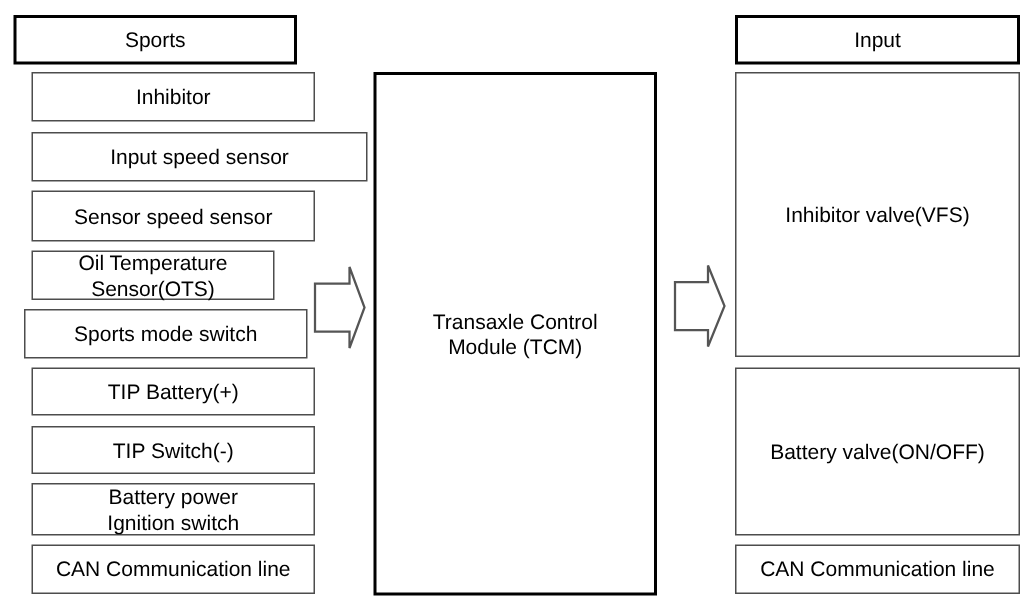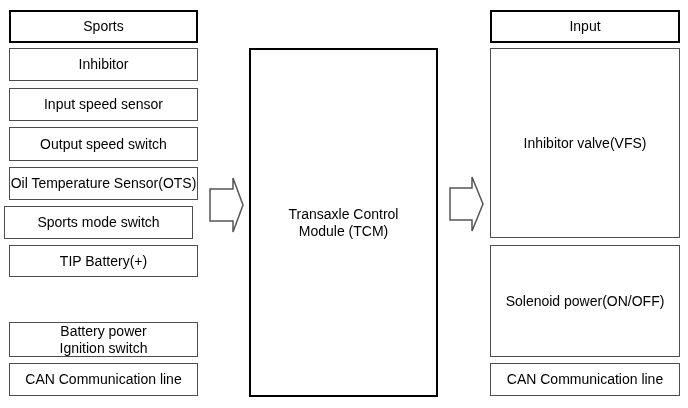--- a/index.html
+++ b/index.html
@@ -17,47 +17,48 @@
     background:#ffffff;
     display:flex;
     align-items:center;
     justify-content:center;
     text-align:center;
     font-size:14px;
     line-height:1.2;
     white-space:pre-line;
   }
   .hdr{border:2px solid #000000;}
-  .box{border:1px solid #4d4d4d;}
+  .box{border:1px solid #4d4d4d;margin-left:12px;}
   .module{border:2px solid #000000;}
   .bigbox{border:1px solid #4d4d4d;}
   #arrows{position:absolute;left:0;top:0;width:688px;height:408px;pointer-events:none;}
 </style>
 </head>
 <body>
 
 <div id="canvas">
 
   <div class="node hdr" style="left:9px;top:10px;width:189px;height:33px">Sports</div>
   <div class="node box" style="left:9px;top:48px;width:189px;height:33px">Inhibitor</div>
-  <div class="node box" style="left:9px;top:88px;width:189px;height:33px">Input speed sensor</div>
-  <div class="node box" style="left:9px;top:127px;width:189px;height:34px">Output speed switch</div>
-  <div class="node box" style="left:9px;top:167px;width:189px;height:33px">Oil Temperature Sensor(OTS)</div>
+  <div class="node box" style="left:9px;top:88px;width:224px;height:33px">Input speed sensor</div>
+  <div class="node box" style="left:9px;top:127px;width:189px;height:34px">Sensor speed sensor</div>
+  <div class="node box" style="left:9px;top:167px;width:162px;height:33px">Oil Temperature Sensor(OTS)</div>
   <div class="node box" style="left:4px;top:206px;width:189px;height:33px">Sports mode switch</div>
   <div class="node box" style="left:9px;top:245px;width:189px;height:32px">TIP Battery(+)</div>
+  <div class="node box" style="left:9px;top:284px;width:189px;height:32px">TIP Switch(-)</div>
   <div class="node box" style="left:9px;top:322px;width:189px;height:35px">Battery power
 Ignition switch</div>
   <div class="node box" style="left:9px;top:363px;width:189px;height:33px">CAN Communication line</div>
 
   <div class="node module" style="left:249px;top:48px;width:189px;height:349px">Transaxle Control
 Module (TCM)</div>
 
   <div class="node hdr" style="left:490px;top:10px;width:190px;height:33px">Input</div>
   <div class="node bigbox" style="left:490px;top:48px;width:190px;height:190px">Inhibitor valve(VFS)</div>
-  <div class="node bigbox" style="left:490px;top:245px;width:190px;height:112px">Solenoid power(ON/OFF)</div>
+  <div class="node bigbox" style="left:490px;top:245px;width:190px;height:112px">Battery valve(ON/OFF)</div>
   <div class="node bigbox" style="left:490px;top:363px;width:190px;height:33px">CAN Communication line</div>
 
   <svg id="arrows" viewBox="0 0 688 408" xmlns="http://www.w3.org/2000/svg">
     <polygon points="210,189 233,189 233,178 243,205 233,232 233,221 210,221" fill="#ffffff" stroke="#555555" stroke-width="1.5" stroke-linejoin="miter"></polygon>
     <polygon points="450,188 472,188 472,177 483,204 472,231 472,220 450,220" fill="#ffffff" stroke="#555555" stroke-width="1.5" stroke-linejoin="miter"></polygon>
   </svg>
 
 </div>
 
 </body></html>

